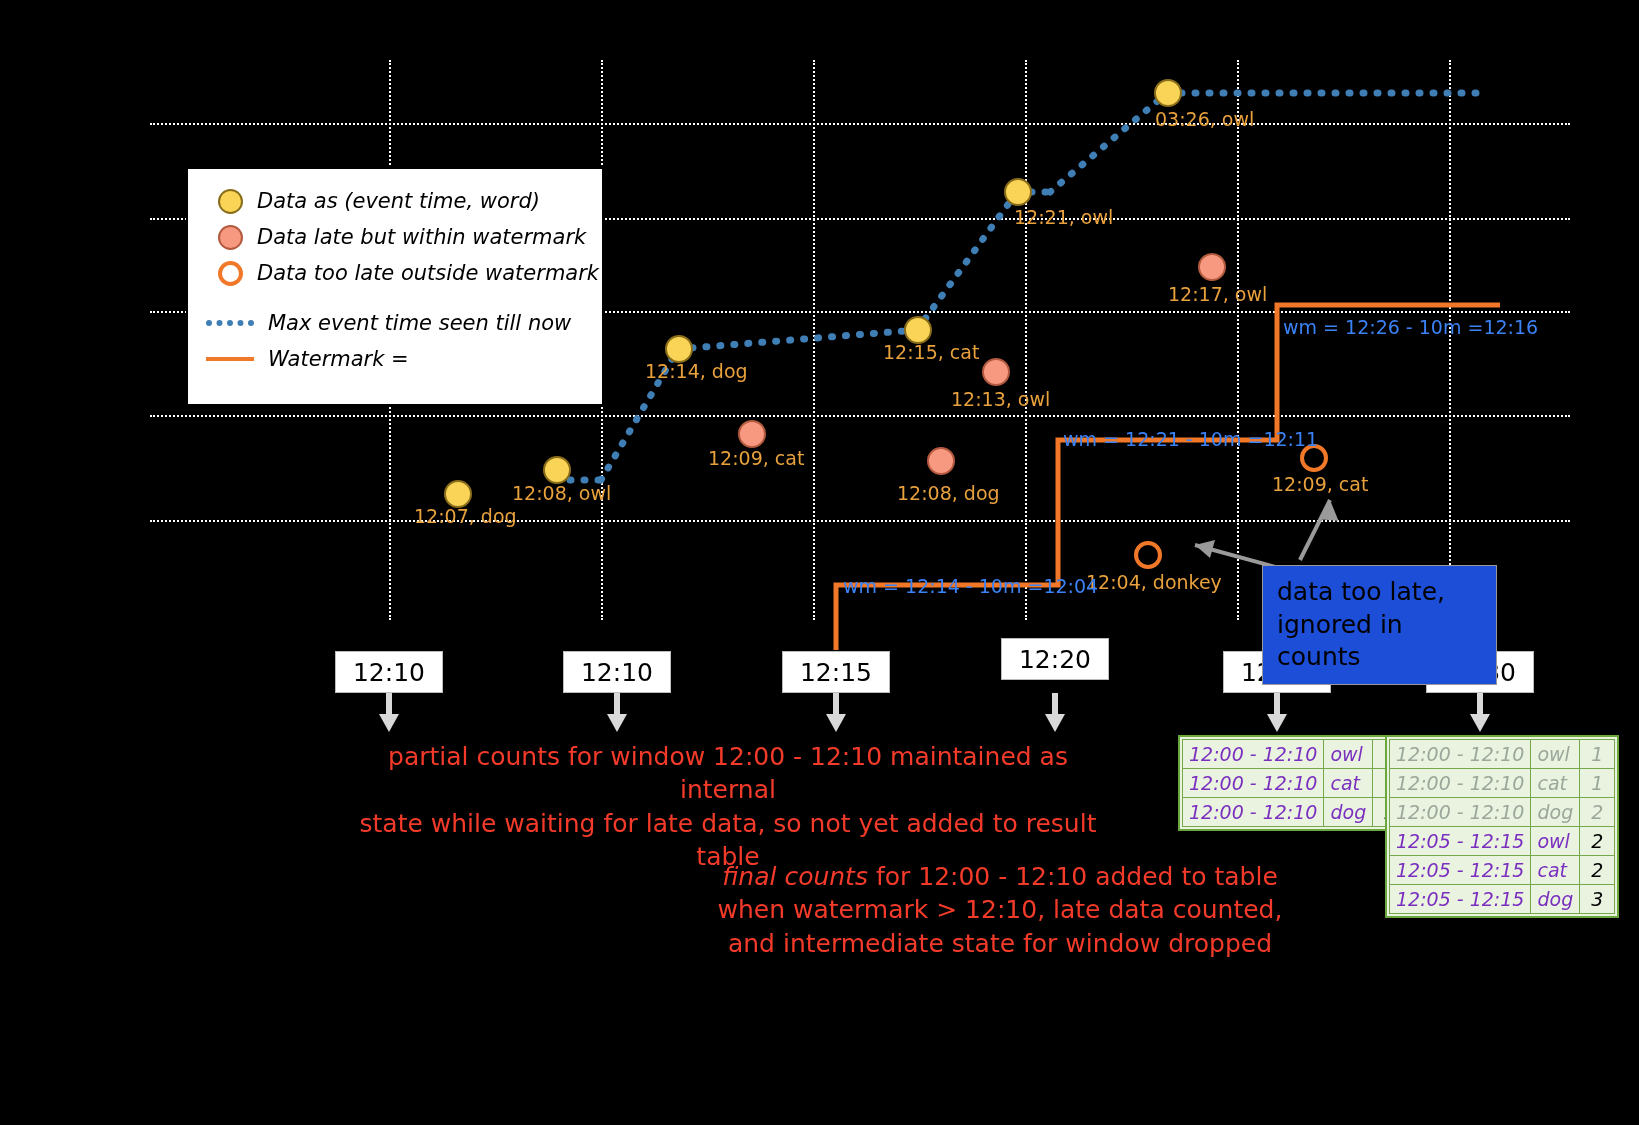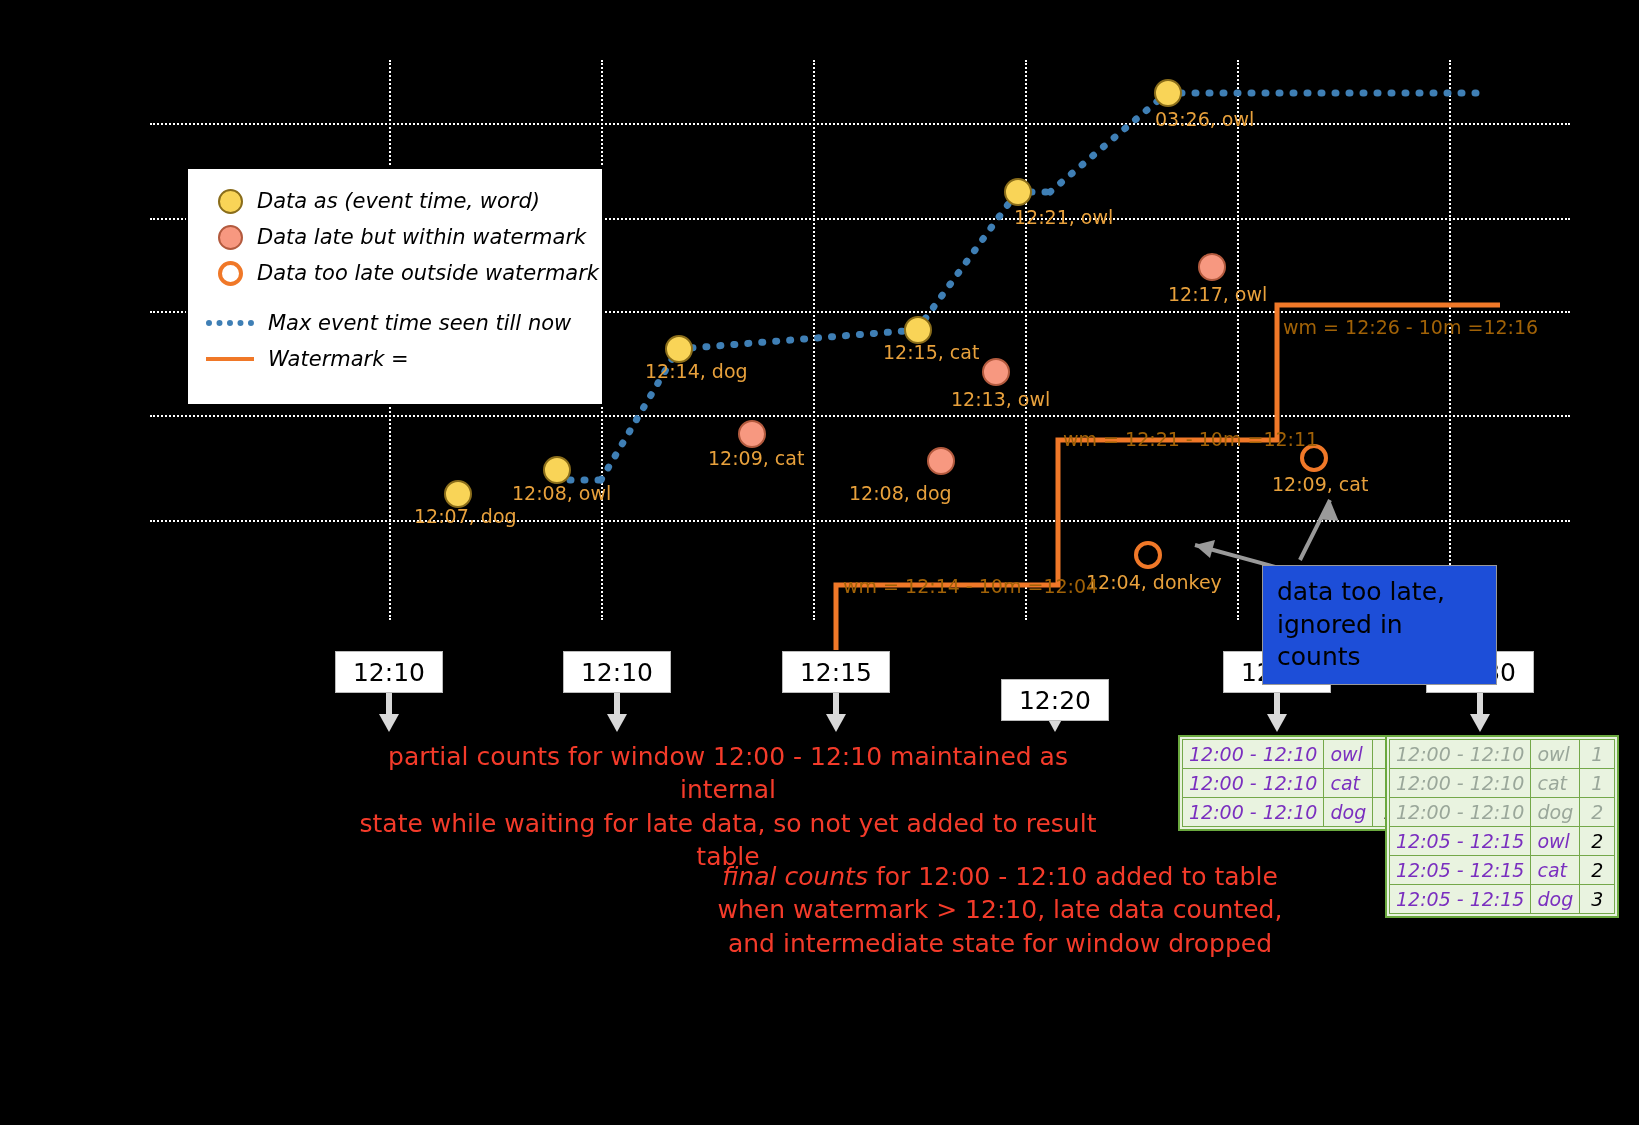--- a/index.html
+++ b/index.html
@@ -24,21 +24,21 @@
   .legend-row{display:flex;align-items:center;height:36px;font-style:italic;}
   .legend-row .lbl{font-size:21px;color:#000;margin-left:14px;white-space:nowrap;}
   .lg-dot{width:25px;height:25px;border-radius:50%;box-sizing:border-box;flex:0 0 auto;margin-left:14px;}
   .lg-dot.ontime{background:#f9d457;border:2px solid #8a6d1a;}
   .lg-dot.late{background:#f79880;border:2px solid #b35a3e;}
   .lg-dot.toolate{background:#fff;border:4px solid #f07828;}
   .lg-dash{width:48px;height:0;border-top:6px dotted #3f7fb5;margin-left:2px;flex:0 0 auto;}
   .lg-line{width:48px;height:0;border-top:4px solid #f07828;margin-left:2px;flex:0 0 auto;}
   .legend-sub{font-size:21px;color:#000;margin-left:76px;margin-top:-4px;}
 
-  .wmlabel{position:absolute;color:#a16207;font-size:19px;white-space:nowrap;background:transparent;}
+  .wmlabel{position:absolute;color:#3b82f6;font-size:19px;white-space:nowrap;background:transparent;}
 
   .axis-tick{position:absolute;background:#fff;border:1px solid #bbb;
              font-size:25px;color:#000;display:flex;align-items:center;justify-content:center;
              width:108px;height:42px;box-sizing:border-box;}
 
   .note{position:absolute;color:#f43b2a;font-size:25px;text-align:center;line-height:1.33;}
   .note em{font-style:italic;}
 
   .callout{position:absolute;background:#1d4ed8;border:1px solid #999;
            font-size:25px;color:#000;padding:10px 14px;line-height:1.3;box-sizing:border-box;}
@@ -121,21 +121,21 @@
   <div class="dot ontime" style="left:1004px;top:178px;width:28px;height:28px;"></div>
   <div class="dotlabel" style="left:1014px;top:206px;">12:21, owl</div>
 
   <div class="dot ontime" style="left:1154px;top:79px;width:28px;height:28px;"></div>
   <div class="dotlabel" style="left:1155px;top:108px;">03:26, owl</div>
 
   <div class="dot late" style="left:738px;top:420px;width:28px;height:28px;"></div>
   <div class="dotlabel" style="left:708px;top:447px;">12:09, cat</div>
 
   <div class="dot late" style="left:927px;top:447px;width:28px;height:28px;"></div>
-  <div class="dotlabel" style="left:849px;top:482px;">12:08, dog</div>
+  <div class="dotlabel" style="left:897px;top:482px;">12:08, dog</div>
 
   <div class="dot late" style="left:982px;top:358px;width:28px;height:28px;"></div>
   <div class="dotlabel" style="left:951px;top:388px;">12:13, owl</div>
 
   <div class="dot late" style="left:1198px;top:253px;width:28px;height:28px;"></div>
   <div class="dotlabel" style="left:1168px;top:283px;">12:17, owl</div>
 
   <div class="dot toolate" style="left:1134px;top:541px;width:28px;height:28px;"></div>
   <div class="dotlabel" style="left:1086px;top:571px;">12:04, donkey</div>
 
@@ -166,21 +166,21 @@
     </div>
     <div class="legend-row">
       <span class="lg-line"></span>
       <span class="lbl">Watermark =</span>
     </div>
   </div>
 
   <div class="axis-tick" style="left:335px;top:651px;">12:10</div>
   <div class="axis-tick" style="left:563px;top:651px;">12:10</div>
   <div class="axis-tick" style="left:782px;top:651px;">12:15</div>
-  <div class="axis-tick" style="left:1001px;top:679px;">12:20</div>
+  <div class="axis-tick" style="left:1001px;top:638px;">12:20</div>
   <div class="axis-tick" style="left:1223px;top:651px;">12:25</div>
   <div class="axis-tick" style="left:1426px;top:651px;">12:30</div>
 
   <div class="callout" style="left:1262px;top:565px;width:235px;">
     <div>data too late,</div>
     <div>ignored in counts</div>
   </div>
 
   <div class="note" style="left:348px;top:740px;width:760px;">
     <div>partial counts for window 12:00 - 12:10 maintained as internal</div>

